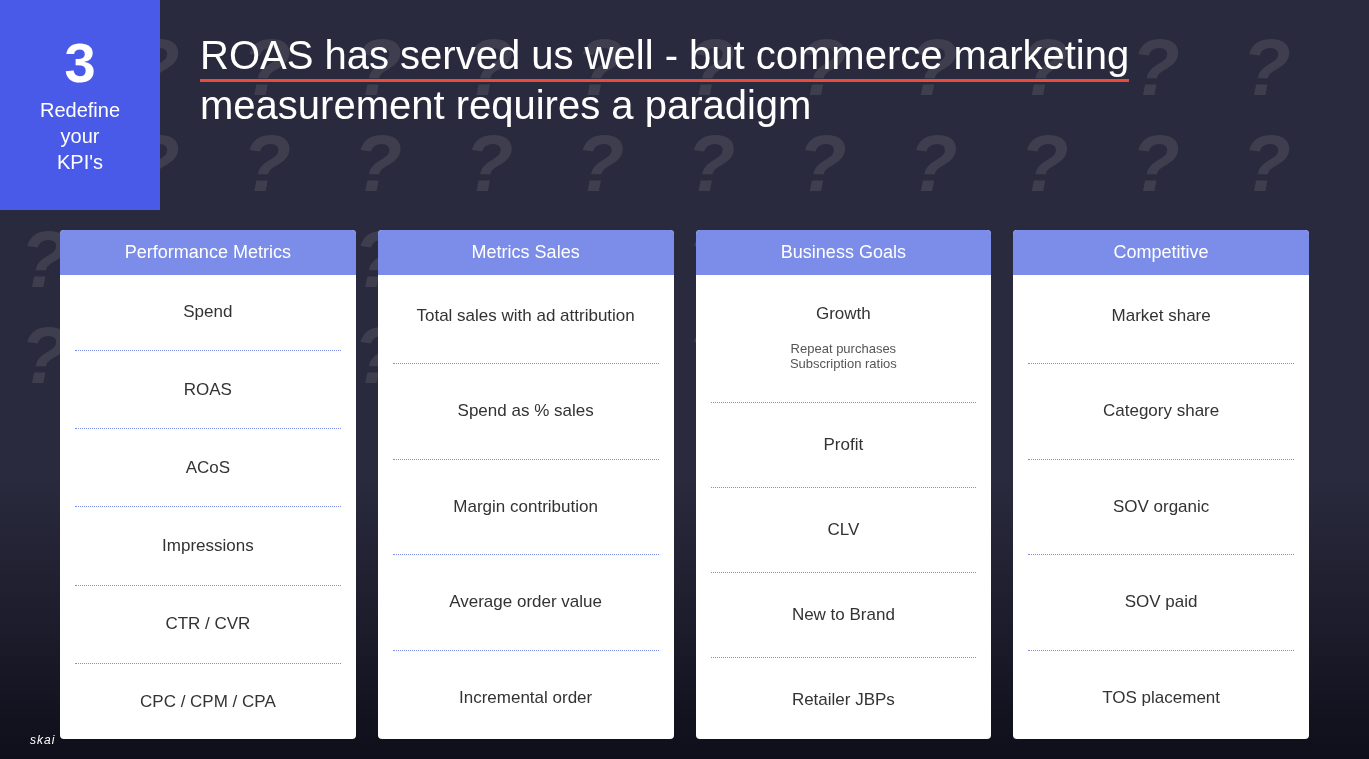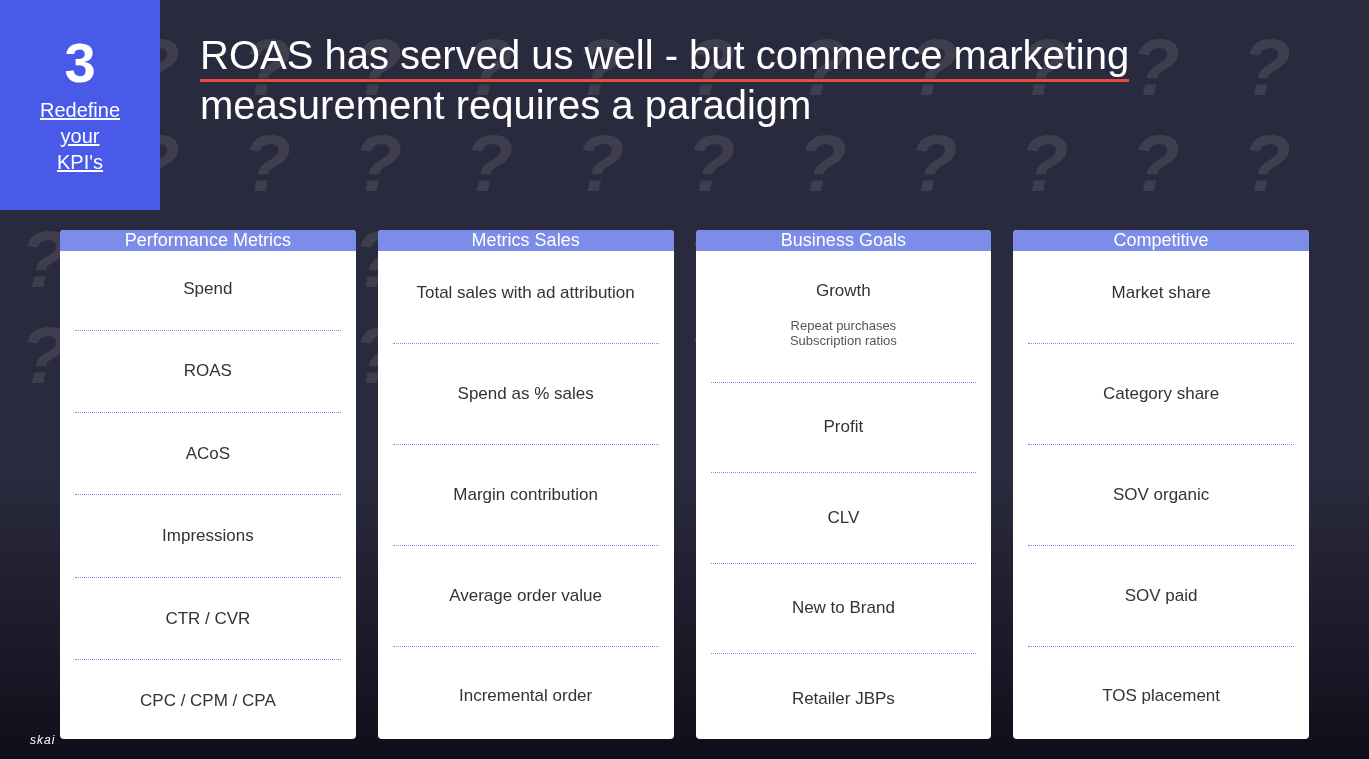--- a/index.html
+++ b/index.html
@@ -70,21 +70,20 @@
       font-size: 56px;
       font-weight: bold;
       line-height: 1;
     }
 
     .badge-text {
       font-size: 20px;
       text-align: center;
       line-height: 1.3;
       margin-top: 6px;
-      text-decoration: underline;
     }
 
     
     .headline {
       position: absolute;
       top: 30px;
       left: 200px;
       right: 32px;
       color: white;
       font-size: 40px;
@@ -115,21 +114,21 @@
       border-radius: 4px;
       overflow: hidden;
       display: flex;
       flex-direction: column;
     }
 
     .card-header {
       background: #7b8de8;
       color: white;
       text-align: center;
-      padding: 0 10px;
+      padding: 12px 10px;
       font-size: 18px;
       font-weight: 400;
     }
 
     .card-body {
       flex: 1;
       display: flex;
       flex-direction: column;
       justify-content: space-around;
       padding: 10px 15px;

